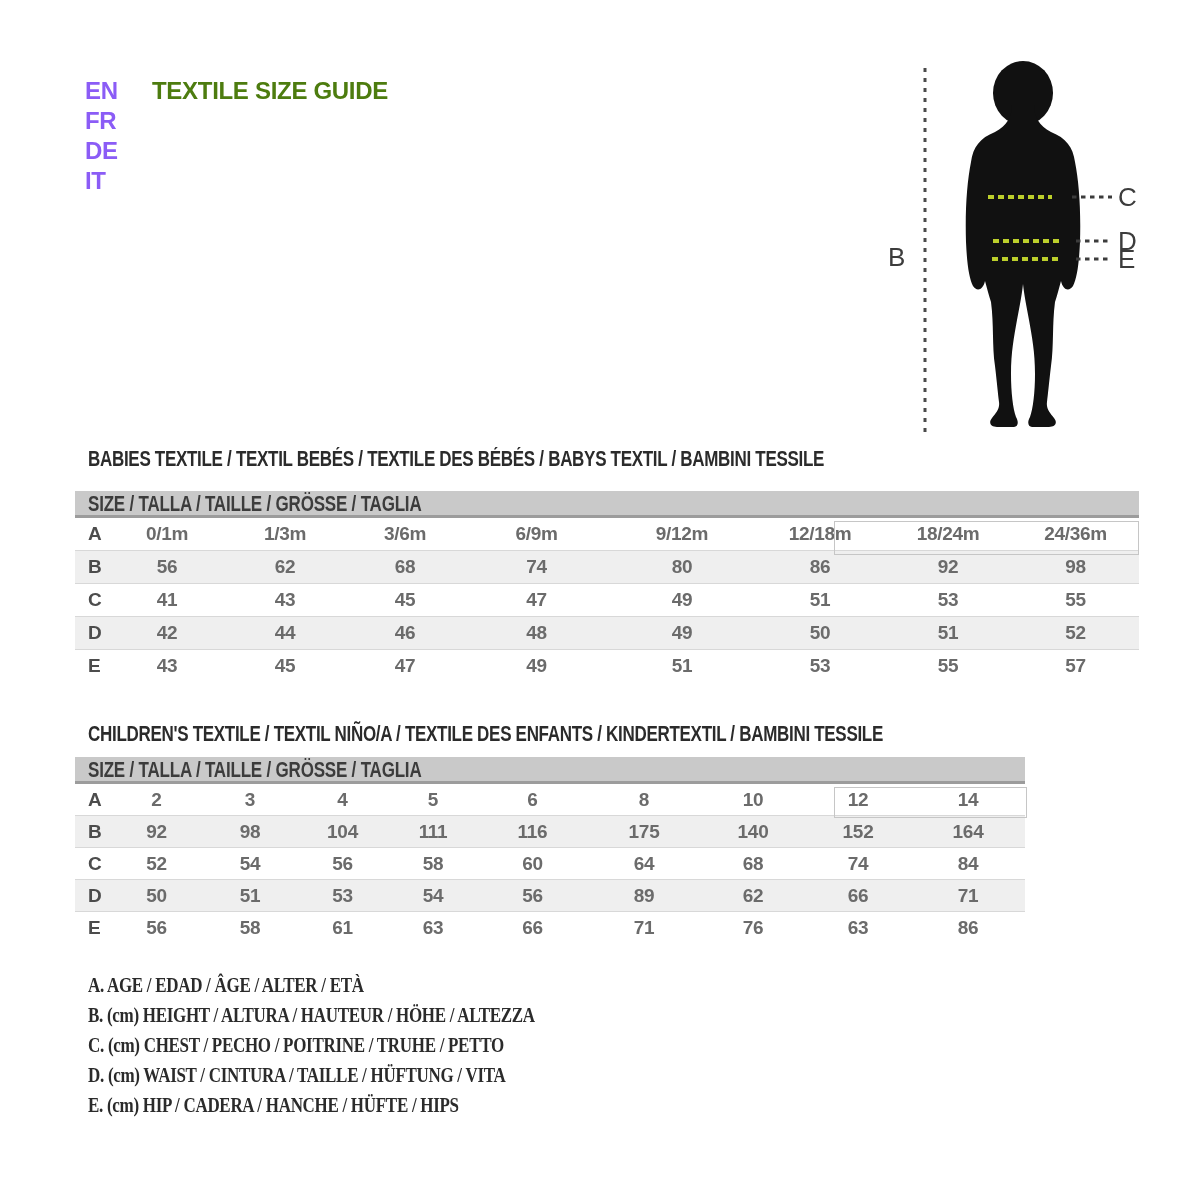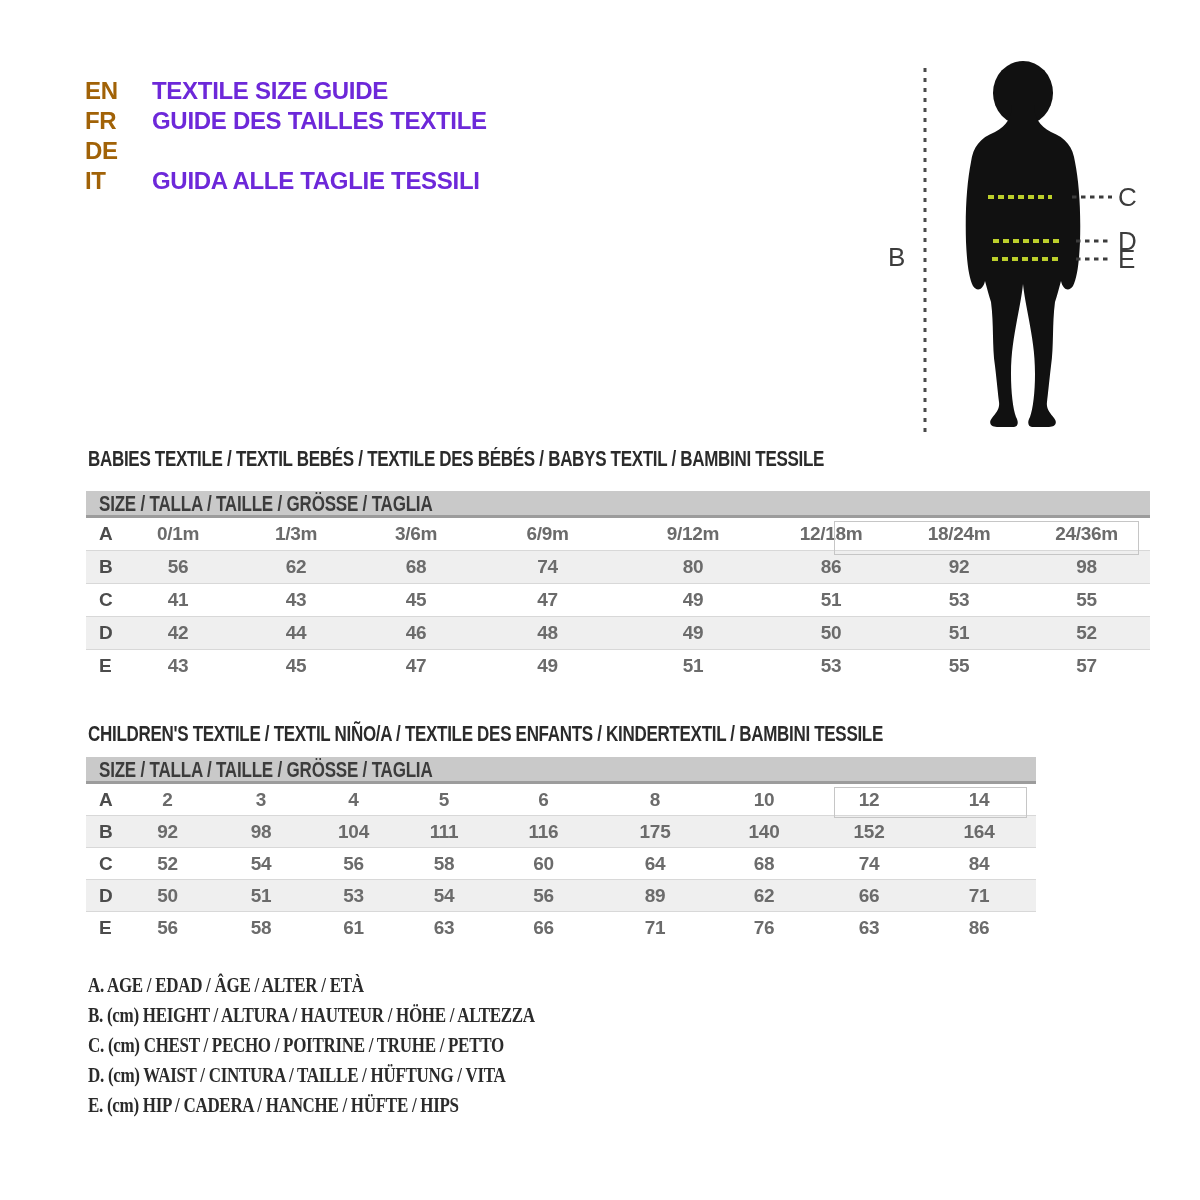--- a/index.html
+++ b/index.html
@@ -6,40 +6,40 @@
   body{
     width:1200px;height:1200px;background:#ffffff;
     font-family:"Liberation Sans",sans-serif;
     overflow:hidden;position:relative;
   }
   .abs{position:absolute;}
 
   
   .lang-block{left:85px;top:76px;}
   .lang-row{display:flex;height:30px;line-height:30px;}
-  .lang-code{width:67px;font-size:24px;font-weight:700;color:#a16207;letter-spacing:-0.3px;}
-  .lang-label{font-size:24px;font-weight:700;color:#6d28d9;letter-spacing:-0.3px;white-space:nowrap;}
+  .lang-code{width:67px;font-size:24px;font-weight:700;color:#8b5cf6;letter-spacing:-0.3px;}
+  .lang-label{font-size:24px;font-weight:700;color:#4d7c0f;letter-spacing:-0.3px;white-space:nowrap;}
 
   
   .section-title{
     font-size:17px;font-weight:700;color:#2b2b2b;letter-spacing:-0.3px;
     line-height:22px;white-space:nowrap;
     transform:scaleY(1.25);transform-origin:left center;
   }
   .babies-title{left:88px;top:449px;}
   .children-title{left:88px;top:724px;}
   .legend-block{left:88px;top:971px;font-family:Liberation Serif, serif;}
   .legend-line{
     height:30px;line-height:30px;font-size:17px;font-weight:700;color:#2b2b2b;
     letter-spacing:-0.3px;white-space:nowrap;
     transform:scaleY(1.22);transform-origin:left center;
   }
 
   
-  .table-wrap{left:86px;}
+  .table-wrap{left:75px;}
   .babies-wrap{top:491px;width:1064px;}
   .children-wrap{top:757px;width:950px;}
   .band{
     height:27px;line-height:27px;background:#c9c9c9;
     border-bottom:3px solid #9c9c9c;
     padding-left:13px;box-sizing:border-box;
   }
   .band-text{
     display:inline-block;font-size:17px;font-weight:700;color:#3c3c3c;
     letter-spacing:-0.2px;transform:scaleY(1.25);transform-origin:left center;
@@ -71,28 +71,26 @@
 </head>
 <body>
 
 <div class="abs lang-block">
   <div class="lang-row">
     <span class="lang-code">EN</span>
     <span class="lang-label">TEXTILE SIZE GUIDE</span>
   </div>
   <div class="lang-row">
     <span class="lang-code">FR</span>
-    <span class="lang-label">GUIDE DES TAILLES TEXTILE</span>
   </div>
   <div class="lang-row">
     <span class="lang-code">DE</span>
   </div>
   <div class="lang-row">
     <span class="lang-code">IT</span>
-    <span class="lang-label">GUIDA ALLE TAGLIE TESSILI</span>
   </div>
 </div>
 
 <svg class="abs figure-svg" width="280" height="400" viewBox="0 0 280 400">
 
   <line x1="45" y1="18" x2="45" y2="382" stroke="#4a4a4a" stroke-width="3" stroke-dasharray="4 6"></line>
   <text x="8" y="216" class="fig-label">B</text>
 
   <g fill="#111111">
     <ellipse cx="143" cy="43" rx="30" ry="32"></ellipse>

